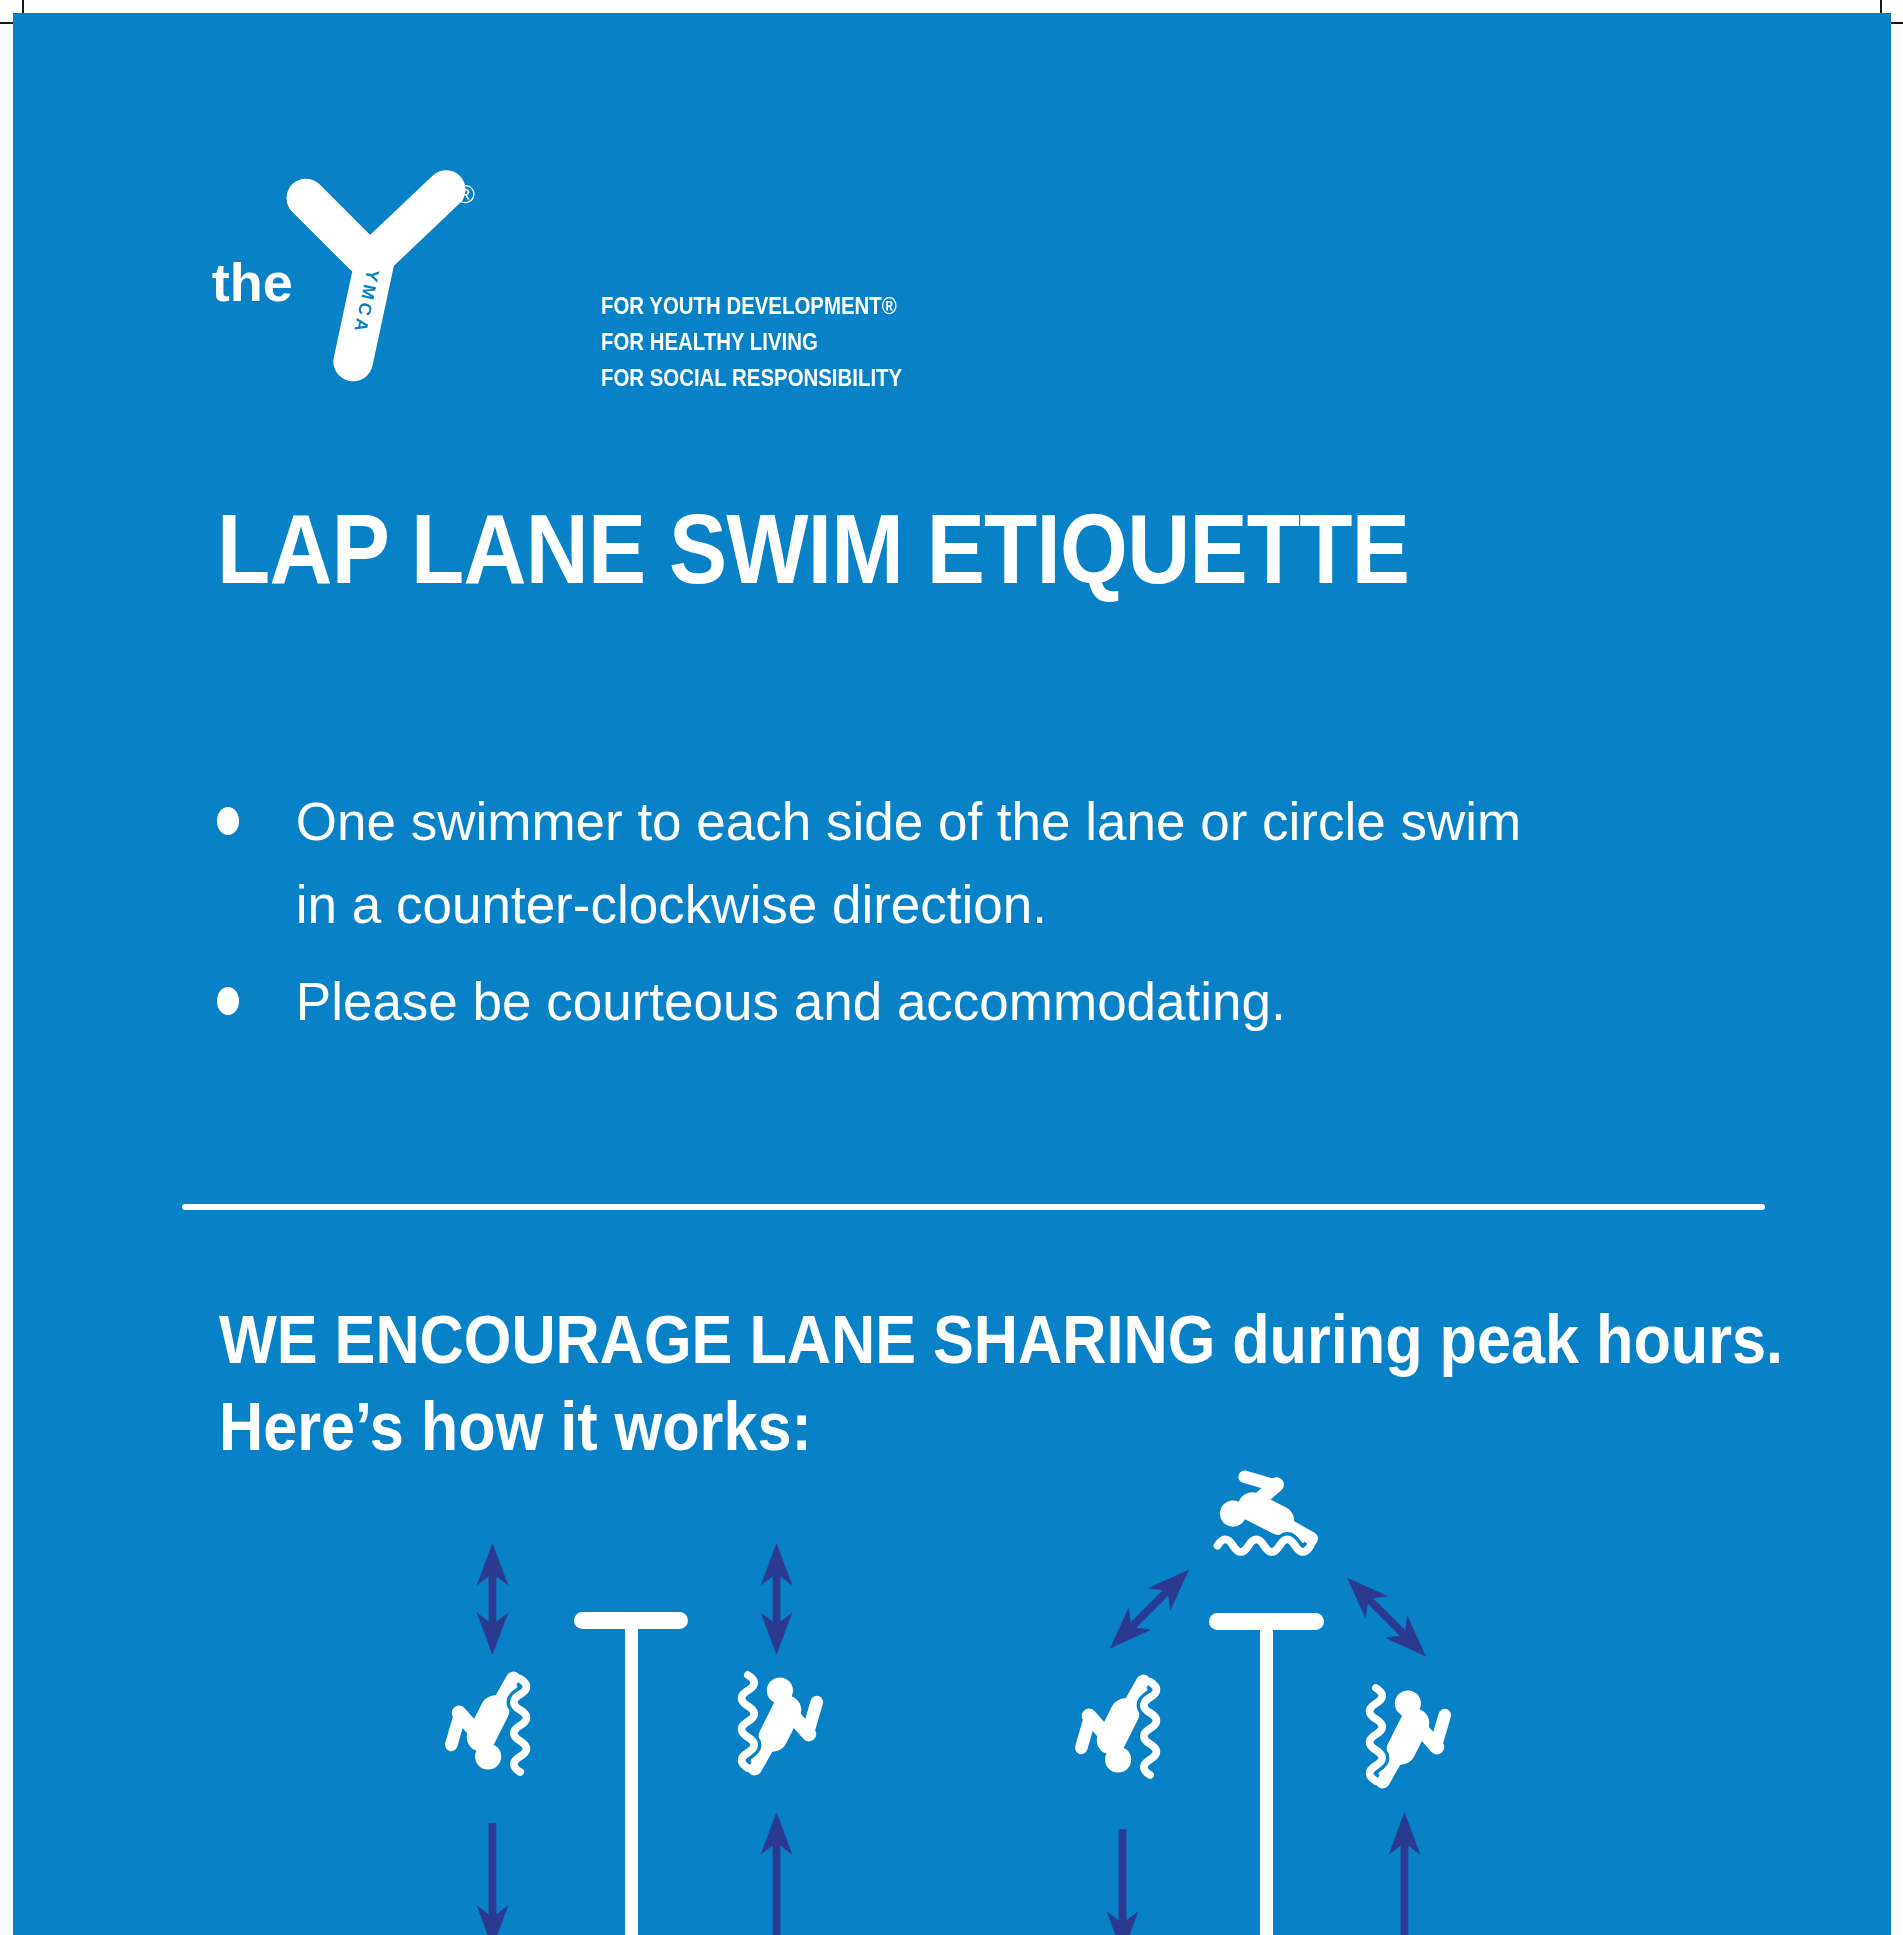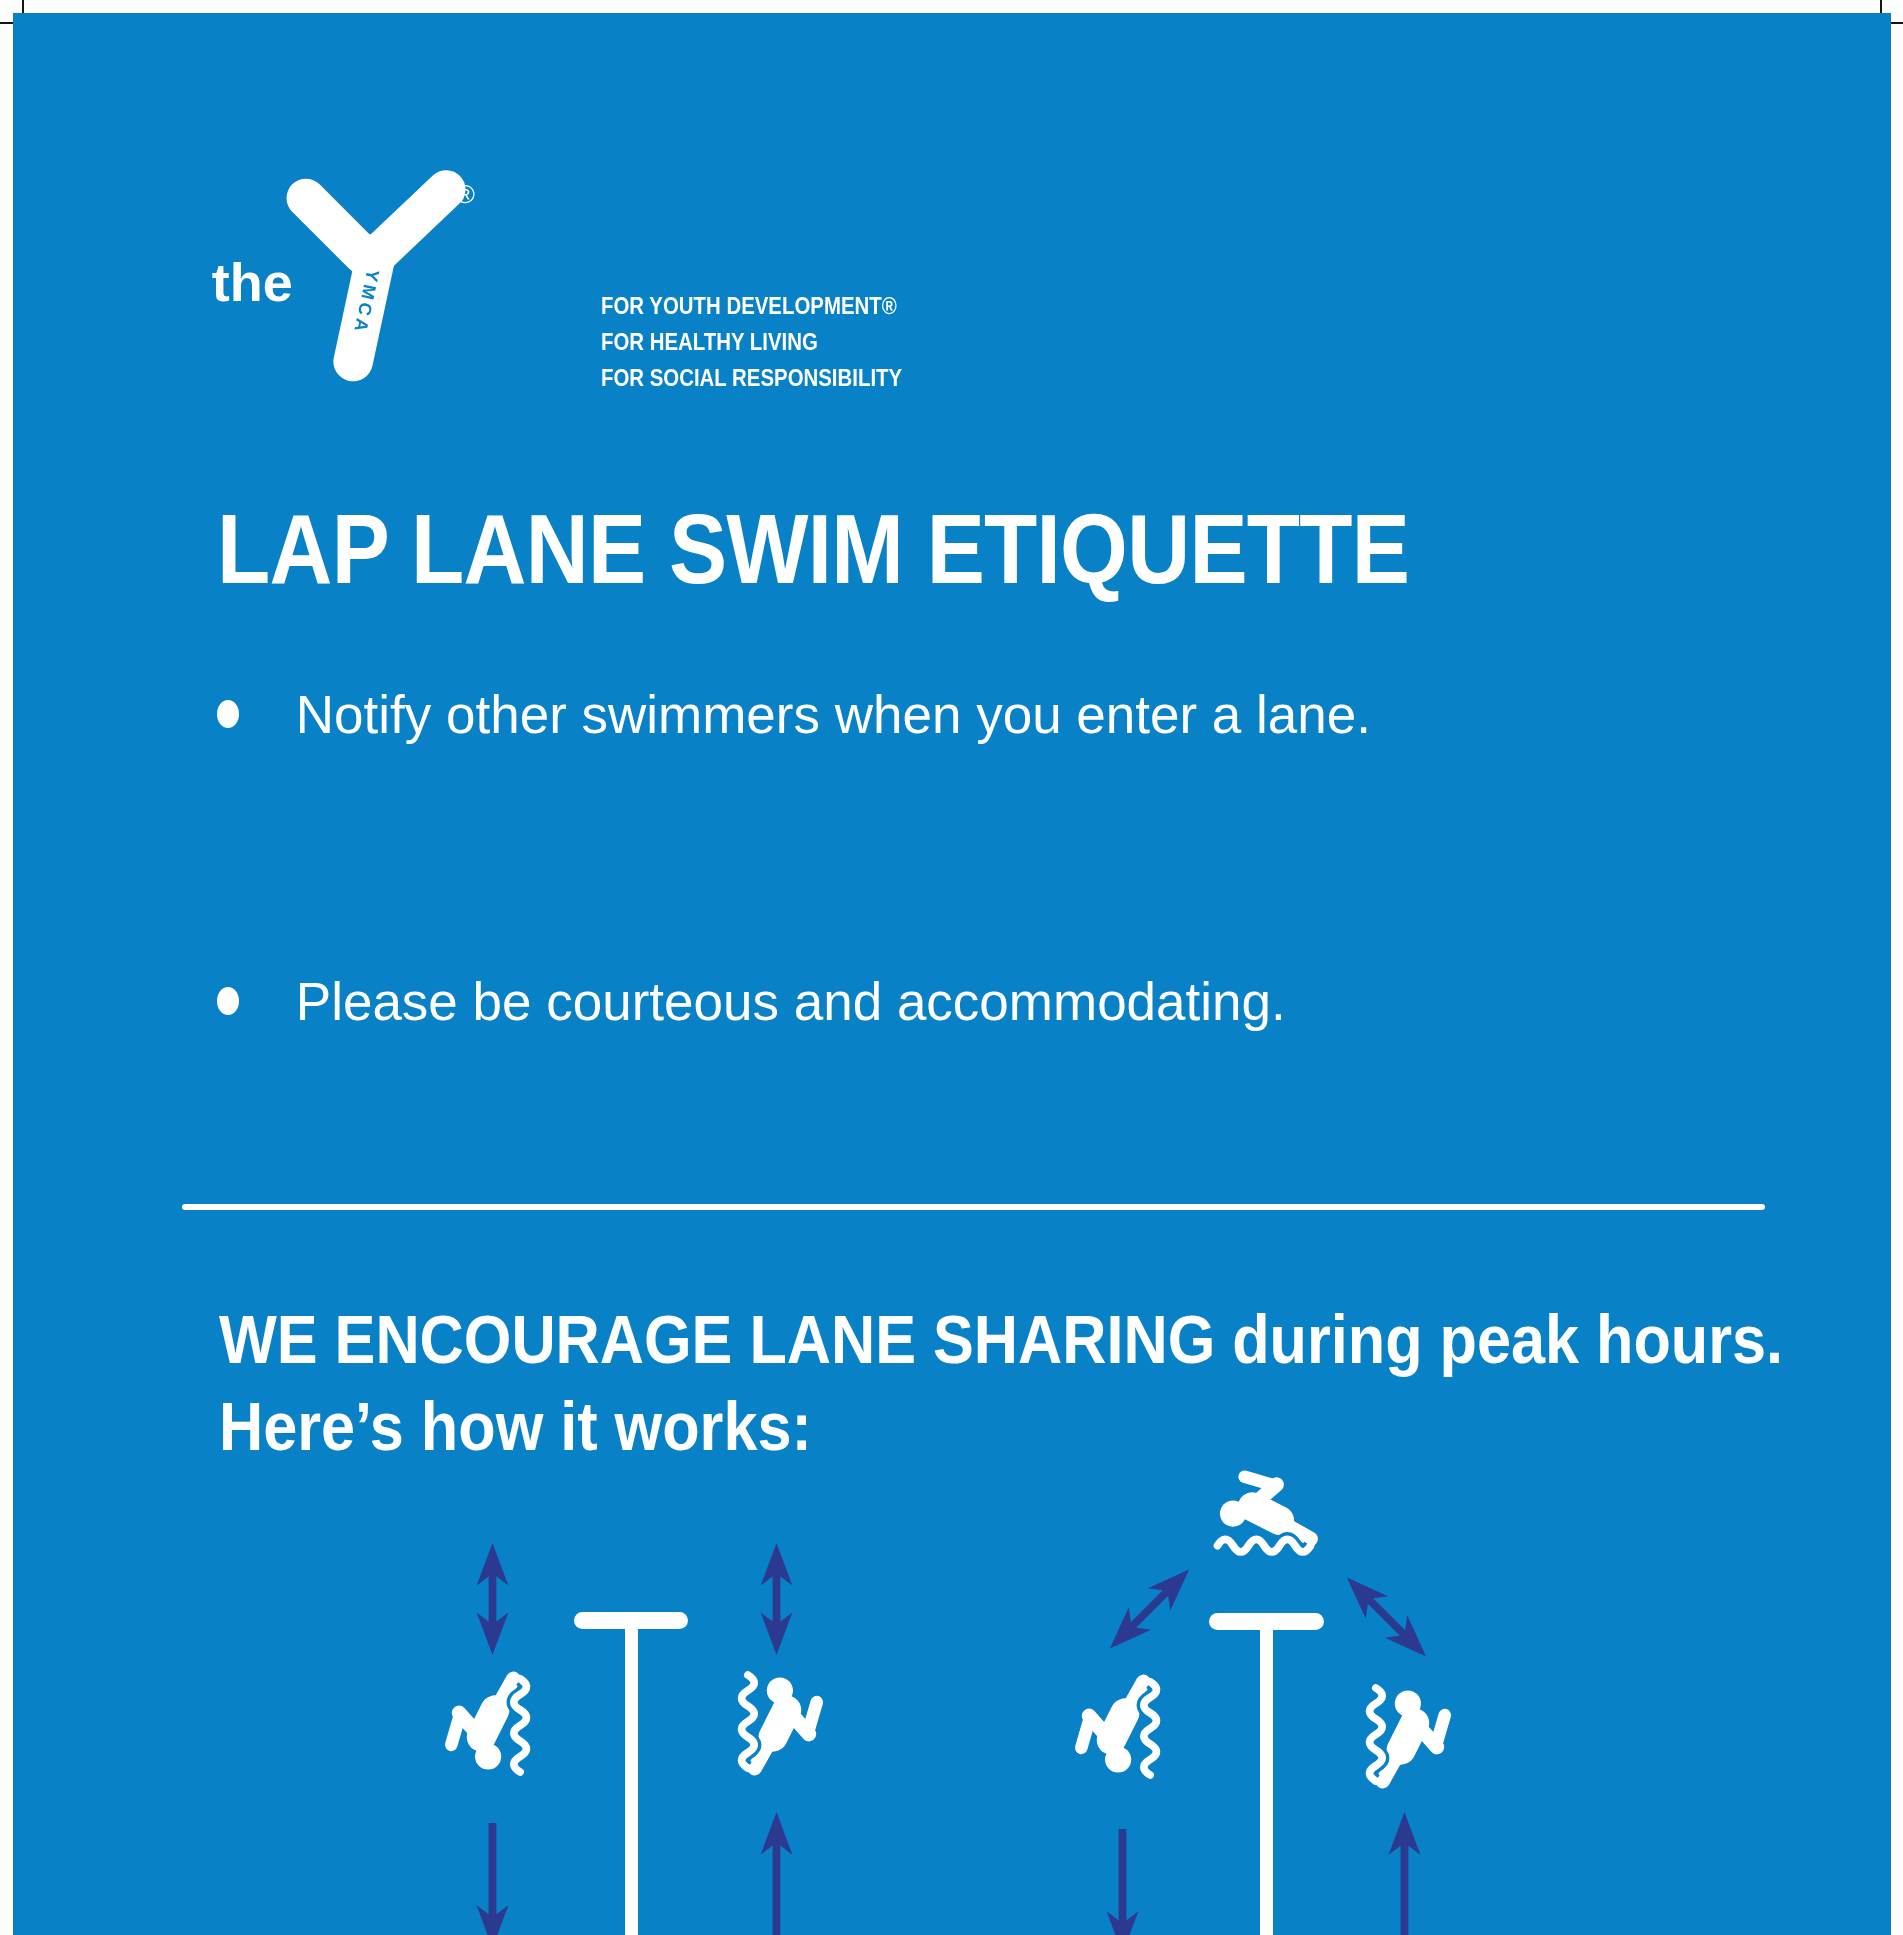--- a/index.html
+++ b/index.html
@@ -84,23 +84,23 @@
       <text x="476" y="92" font-size="68" fill="#fff" font-family="Liberation Sans, sans-serif">®</text>
     </svg>
     <div class="tagline">
       <div>FOR YOUTH DEVELOPMENT®</div>
       <div>FOR HEALTHY LIVING</div>
       <div>FOR SOCIAL RESPONSIBILITY</div>
     </div>
 
     <h1 class="title" style="margin:0">LAP LANE SWIM ETIQUETTE</h1>
 
-    <div class="bullet" style="top:660px">
+    <div class="bullet" style="top:767px">
       <span class="dot"></span>
-      <div class="btext">Notify other swimmers when you enter a lane.</div>
+      <div class="btext">One swimmer to each side of the lane or circle swim in a counter-clockwise direction.</div>
     </div>
     <div class="bullet" style="top:947px">
       <span class="dot"></span>
       <div class="btext">Please be courteous and accommodating.</div>
     </div>
 
     <div class="divider"></div>
 
     <div class="lane-sharing">
       <div>WE ENCOURAGE LANE SHARING during peak hours.</div>

